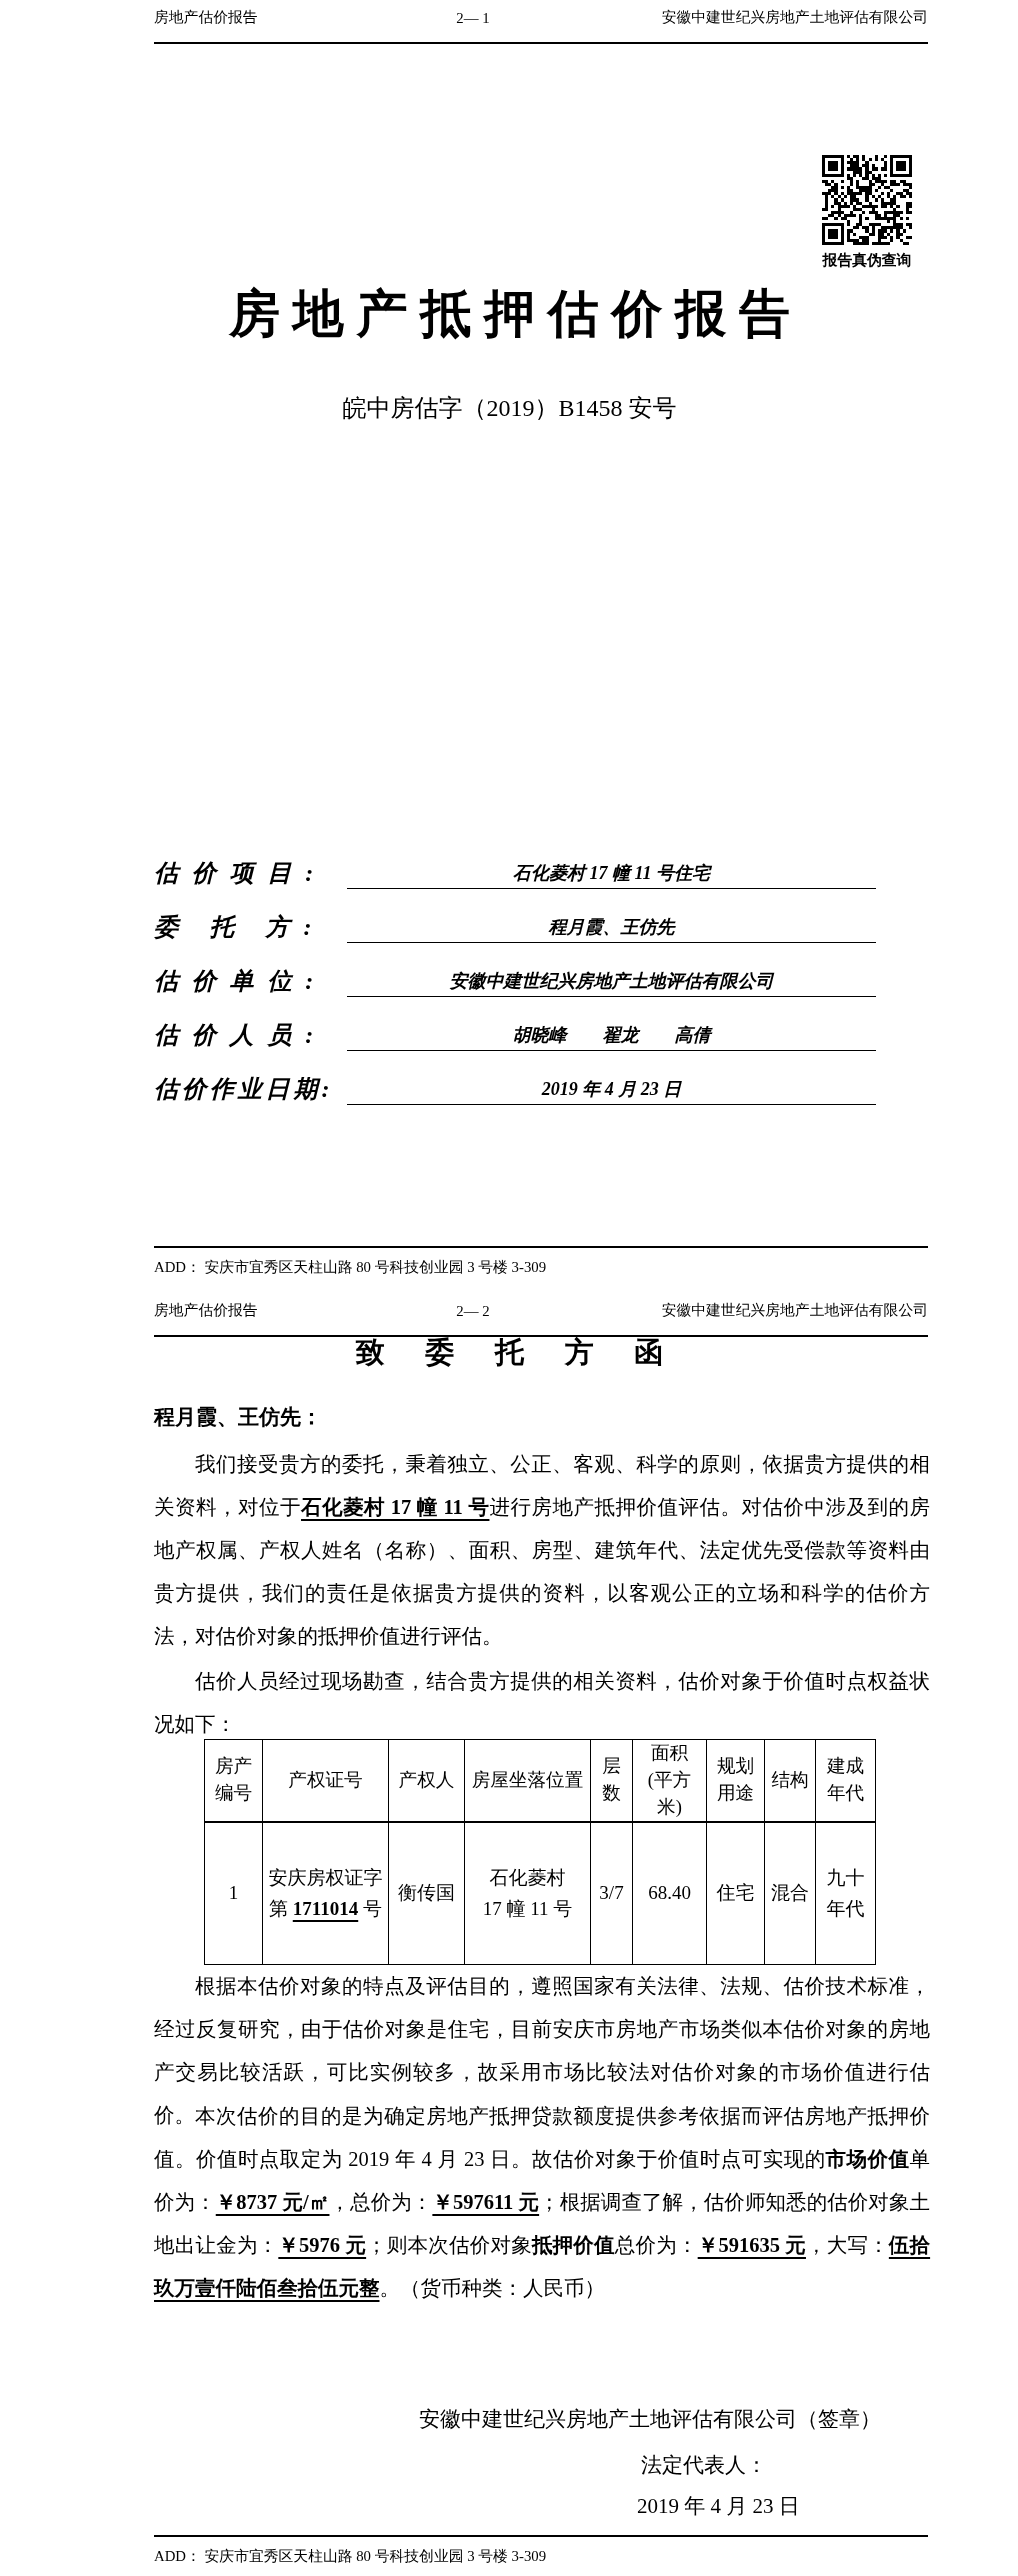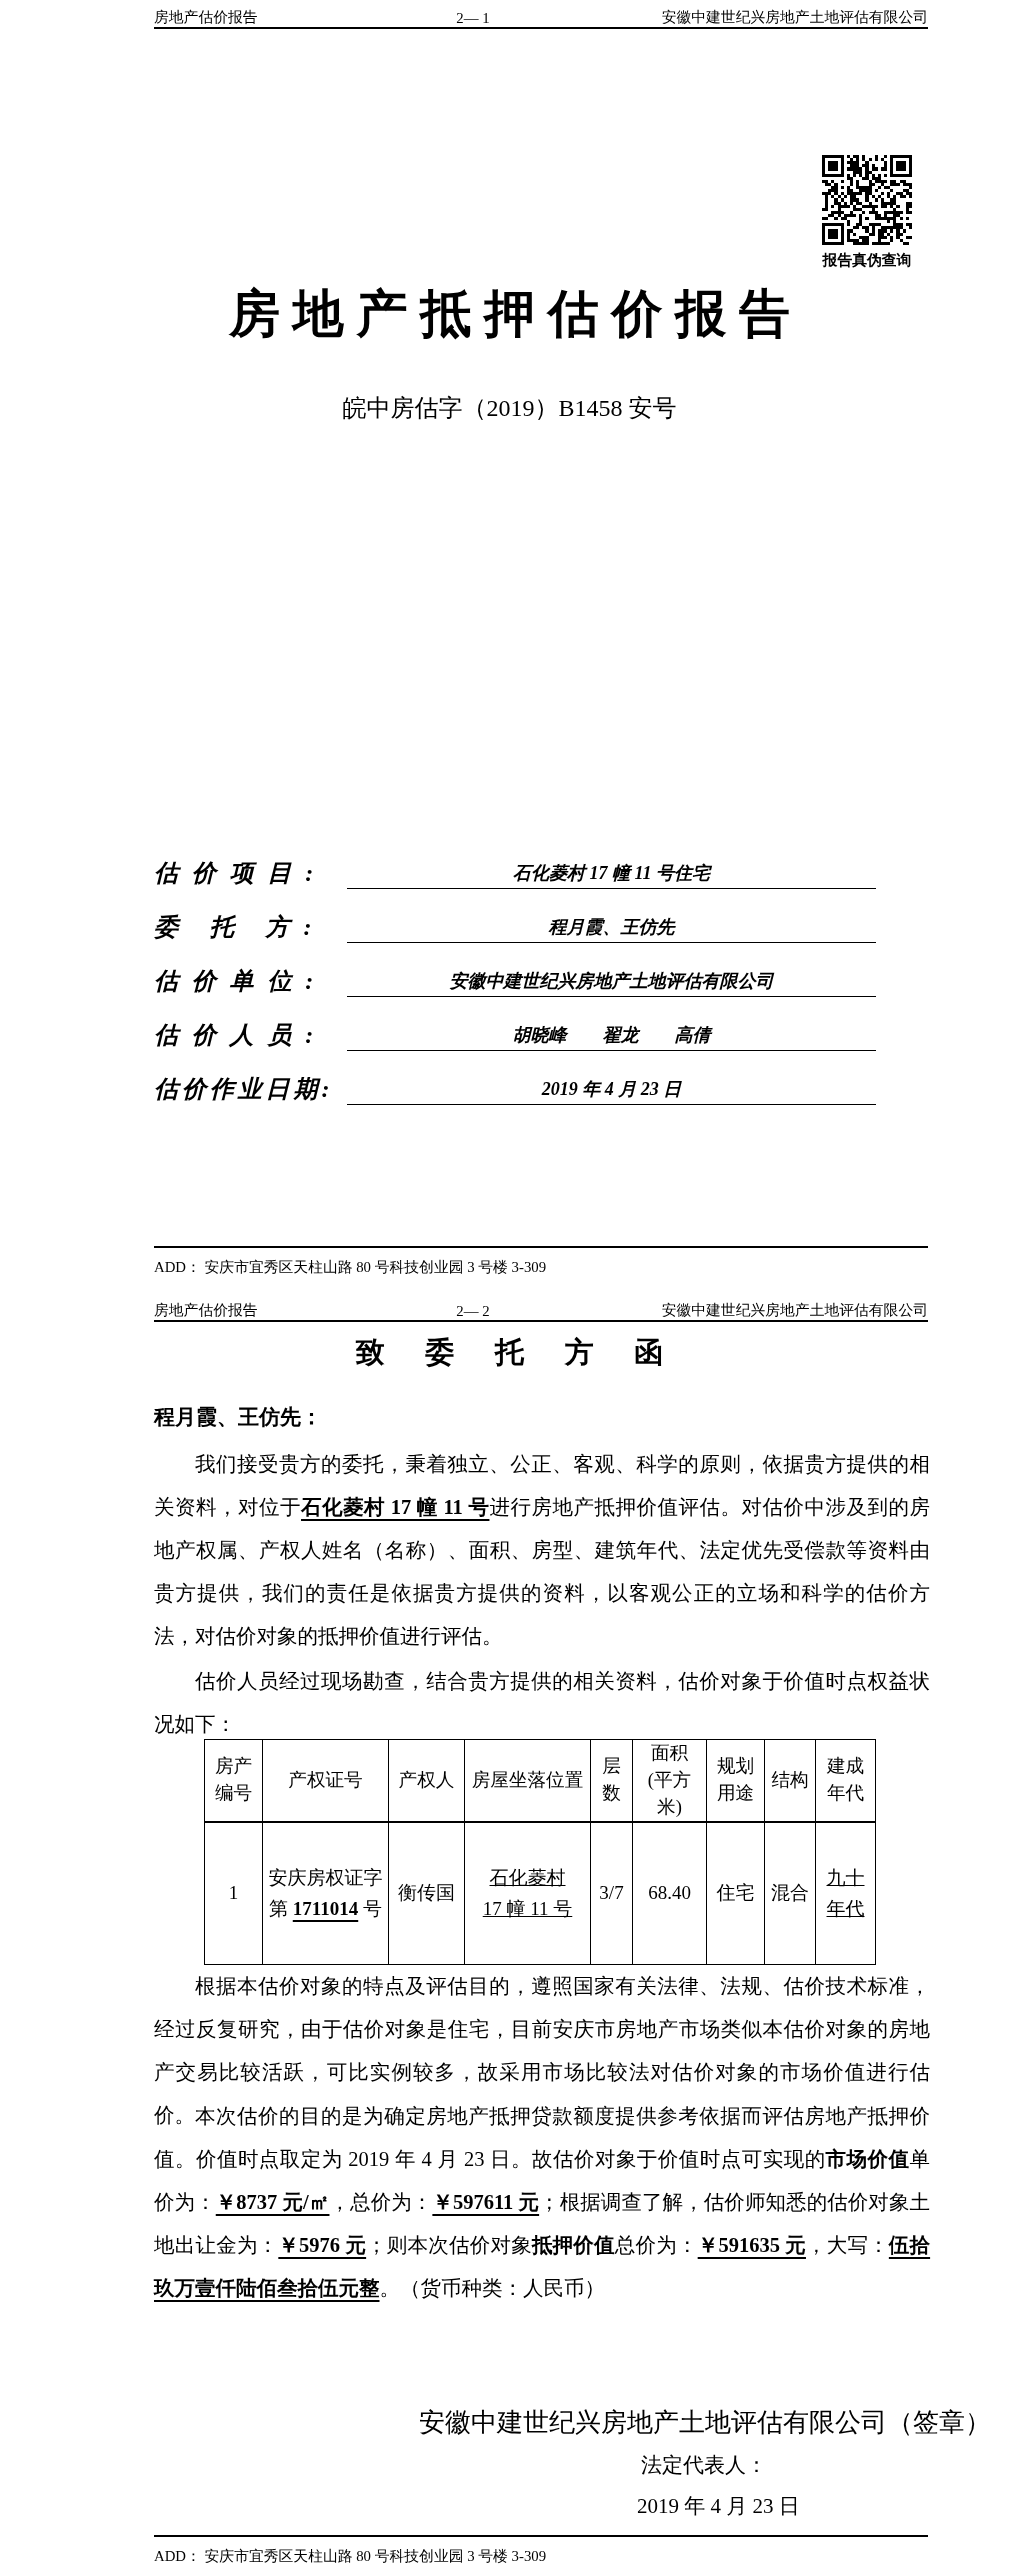--- a/index.html
+++ b/index.html
@@ -4,21 +4,21 @@
 <style>
   html,body{margin:0;padding:0;background:#fff;}
   .sheet{position:relative;width:1019px;height:2576px;background:#fff;color:#000;
          font-family:"Liberation Serif","DejaVu Serif",serif;overflow:hidden;}
   .page{position:absolute;left:0;width:1019px;}
   #p1{top:0;height:1291px;}
   #p2{top:1291px;height:1285px;}
 
   .hdr{position:absolute;top:7.7px;left:154px;right:91px;display:grid;
        grid-template-columns:1fr auto 1.45fr;align-items:end;
-       font-size:14.8px;border-bottom:2.6px solid #000;padding-bottom:0;}
+       font-size:14.8px;border-bottom:2.6px solid #000;padding-bottom:15px;}
   .hdr-c{text-align:center;}
   .hdr-r{text-align:right;}
   #p2 .hdr{top:9.6px;}
 
   .qr{position:absolute;top:155px;right:107px;width:90px;text-align:center;}
   .qr svg{width:90px;height:90px;display:block;shape-rendering:crispEdges;}
   .qr-cap{margin-top:6px;font-size:14.8px;font-weight:bold;white-space:nowrap;}
 
   .title{position:absolute;top:280px;left:0;width:100%;margin:0;text-align:center;
          font-size:51px;font-weight:bold;white-space:nowrap;}
@@ -52,23 +52,23 @@
 
   .tbl{position:absolute;top:448px;left:204px;border-collapse:collapse;
        border:1.9px solid #000;table-layout:fixed;}
   .tbl th,.tbl td{border:1.3px solid #000;text-align:center;vertical-align:middle;
        padding:0 2.6px;overflow:hidden;}
   .tbl thead tr{height:64px;}
   .tbl tbody tr{height:143px;}
   .tbl th{font-weight:normal;font-size:18.6px;white-space:pre-line;line-height:1.45;
           border-bottom:2.6px solid #000;}
   .tbl td{font-size:19px;line-height:1.6;}
-  .pre{white-space:pre-line;text-decoration:underline;}
+  .pre{white-space:pre-line;}
 
-  .sig-co{position:absolute;top:1114px;left:419px;font-size:26px;}
+  .sig-co{position:absolute;top:1114px;left:419px;font-size:21px;}
   .sig-lr{position:absolute;top:1160px;left:641px;font-size:21px;}
   .sig-dt{position:absolute;top:1201px;left:637px;font-size:21px;}
 </style>
 </head>
 <body>
 
 <div class="sheet">
 
   <section class="page" id="p1">
     <header class="hdr">

